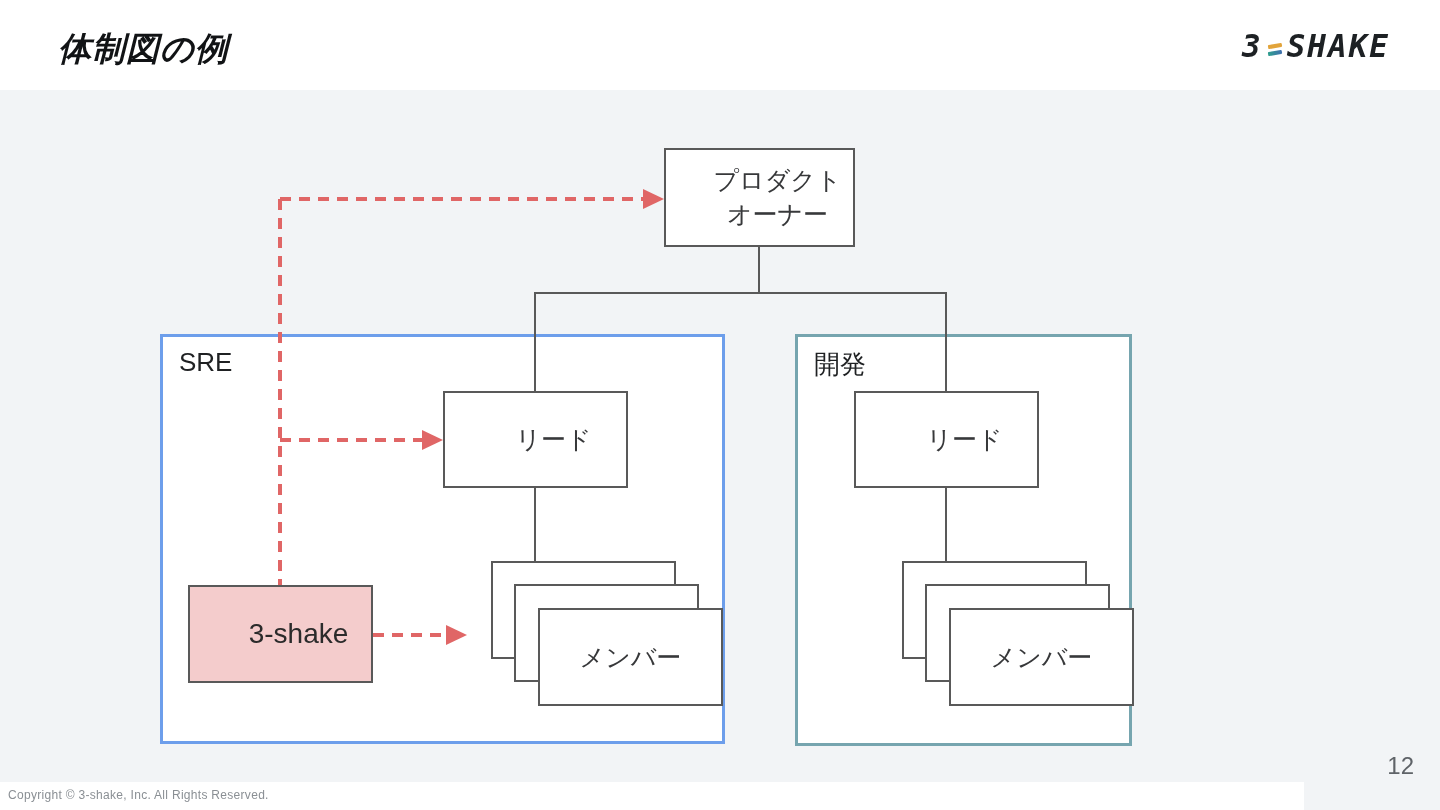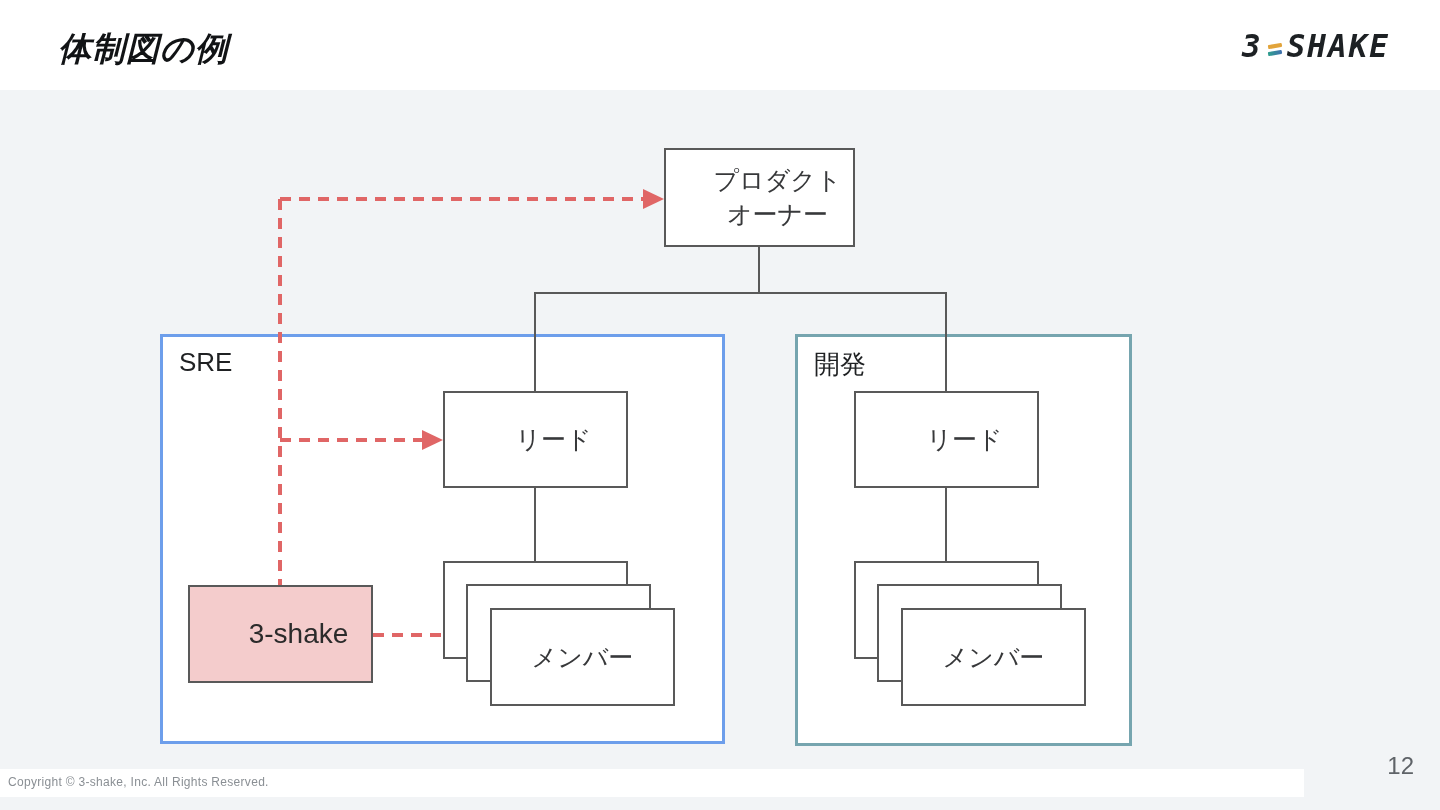--- a/index.html
+++ b/index.html
@@ -12,40 +12,40 @@
   .header { position:absolute; left:0; top:0; width:1440px; height:90px; background:#ffffff;font-style:italic; }
   .title { position:absolute; left:58px; top:27px; font-size:33px; font-weight:bold; color:#111315; letter-spacing:1px; }
   .logo { position:absolute; right:50px; top:28px; display:flex; align-items:center; height:36px;
           font-family:"DejaVu Sans Mono","Liberation Mono",monospace; font-weight:bold; font-size:31px; color:#1d2124; letter-spacing:2px; }
   .logo-mark { display:inline-flex; flex-direction:column; gap:3px; margin:6px 5px 0 5px; }
   .logo-mark i { display:block; width:14px; height:4px; border-radius:1px; }
   .logo-mark i.top { background:#e2a43b; transform:rotate(-10deg); }
   .logo-mark i.bot { background:linear-gradient(90deg,#2f9f8e,#3f6fae); transform:rotate(-10deg); }
 
   
-  .footer { position:absolute; left:0; bottom:13px; width:1304px; height:28px; background:#ffffff; }
+  .footer { position:absolute; left:0; bottom:0; width:1304px; height:28px; background:#ffffff; }
   .copyright { position:absolute; left:8px; top:6px; font-size:12px; color:#8a8f94; letter-spacing:.3px; }
   .page-number { position:absolute; right:26px; top:752px; font-size:24px; color:#5f6368; }
 
   
   .node { position:absolute; background:#ffffff; border:2px solid #595959; display:flex;
           align-items:center; justify-content:center; text-align:center; color:#37383a; font-size:25px; z-index:5;padding-left:36px; }
   .product-owner { left:664px; top:148px; width:191px; height:99px; line-height:1.35; }
   .lead-sre { left:443px; top:391px; width:185px; height:97px; }
   .lead-dev { left:854px; top:391px; width:185px; height:97px; }
   .ext-3shake { left:188px; top:585px; width:185px; height:98px; background:#f4cccc; font-size:28px; color:#2b2b2b; }
 
   
   .group { position:absolute; background:#ffffff; z-index:1; }
   .group-sre { left:160px; top:334px; width:565px; height:410px; border:3px solid #6d9eeb; }
   .group-dev { left:795px; top:334px; width:337px; height:412px; border:3px solid #76a5af; }
   .group-label { position:absolute; left:16px; top:10px; font-size:26px; color:#1f2123; }
 
   
-  .member-box { position:absolute; width:185px; height:98px; background:#ffffff; border:2px solid #595959; }
+  .member-box { position:absolute; width:185px; height:98px; background:#ffffff; border:2px solid #595959;margin-left:48px; }
   .m-sre-back  { left:443px; top:561px; z-index:5; }
   .m-sre-mid   { left:466px; top:584px; z-index:6; }
   .m-sre-front { left:490px; top:608px; z-index:7; display:flex; align-items:center; justify-content:center; font-size:25px; color:#37383a; }
   .m-dev-back  { left:854px; top:561px; z-index:5; }
   .m-dev-mid   { left:877px; top:584px; z-index:6; }
   .m-dev-front { left:901px; top:608px; z-index:7; display:flex; align-items:center; justify-content:center; font-size:25px; color:#37383a; }
 
   
   .conn { position:absolute; background:#595959; z-index:2; }
   .c-po-stem   { left:758px; top:247px; width:2px; height:46px; }

